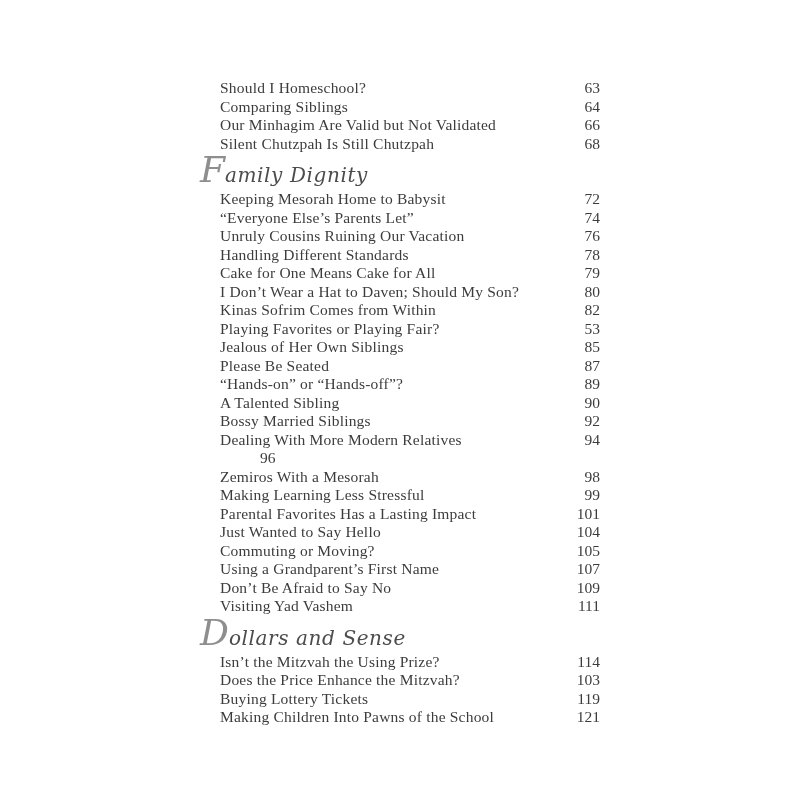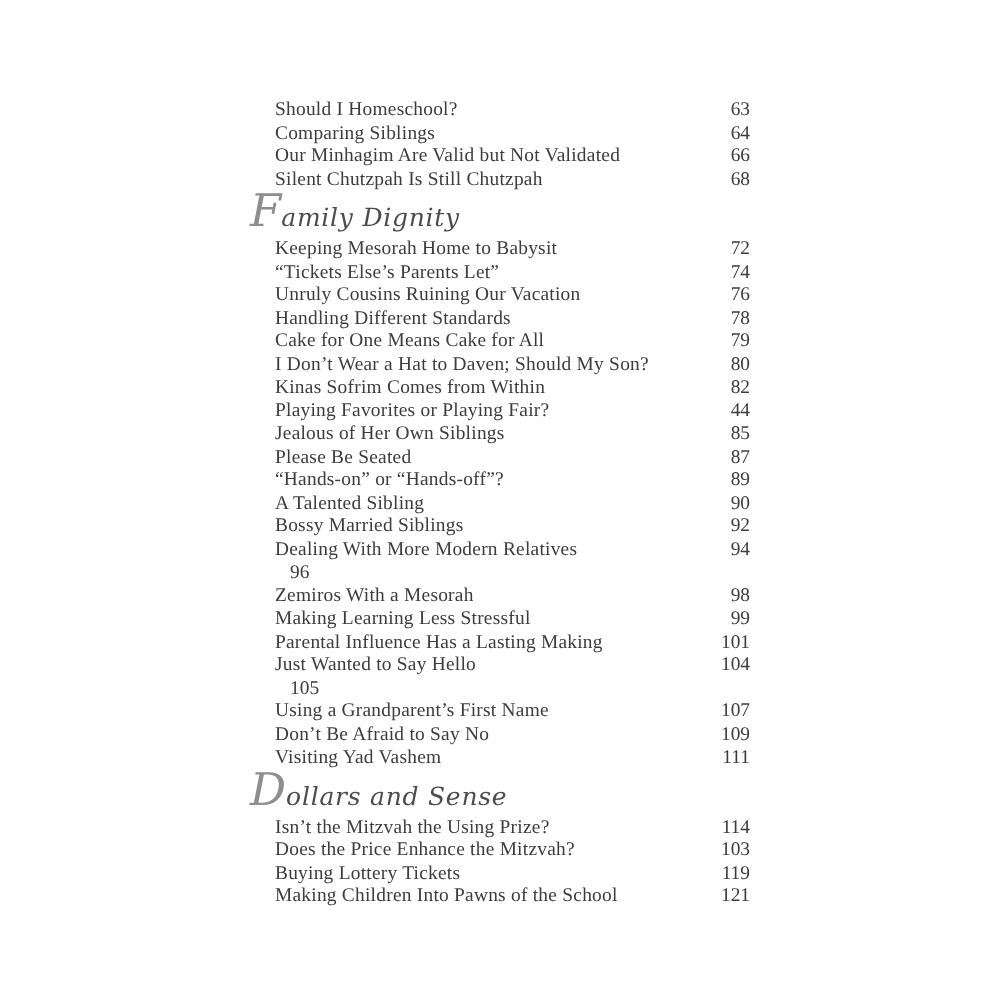--- a/index.html
+++ b/index.html
@@ -30,20 +30,21 @@
     line-height: 18.5px;
     color: #3c3c3c;
   }
   .toc-row .title {
     white-space: nowrap;
     letter-spacing: 0.2px;
   }
   .toc-row .pagenum {
     text-align: right;
     padding-left: 12px;
+    margin-left: 28px;
   }
   .section-heading {
     display: flex;
     align-items: baseline;
     height: 37px;
     margin-left: -20px;
     overflow: visible;
   }
   .section-heading .cap {
     font-size: 36px;
@@ -87,21 +88,21 @@
     <div class="section-heading">
       <span class="cap">F</span>
         <span class="rest">amily Dignity</span>
     </div>
 
     <div class="toc-row">
       <span class="title">Keeping Mesorah Home to Babysit</span>
       <span class="pagenum">72</span>
     </div>
     <div class="toc-row">
-      <span class="title">“Tickets Else’s Parents Let”</span>
+      <span class="title">“Everyone Else’s Parents Let”</span>
       <span class="pagenum">74</span>
     </div>
     <div class="toc-row">
       <span class="title">Unruly Cousins Ruining Our Vacation</span>
       <span class="pagenum">76</span>
     </div>
     <div class="toc-row">
       <span class="title">Handling Different Standards</span>
       <span class="pagenum">78</span>
     </div>
@@ -112,21 +113,21 @@
     <div class="toc-row">
       <span class="title">I Don’t Wear a Hat to Daven; Should My Son?</span>
       <span class="pagenum">80</span>
     </div>
     <div class="toc-row">
       <span class="title">Kinas Sofrim Comes from Within</span>
       <span class="pagenum">82</span>
     </div>
     <div class="toc-row">
       <span class="title">Playing Favorites or Playing Fair?</span>
-      <span class="pagenum">44</span>
+      <span class="pagenum">53</span>
     </div>
     <div class="toc-row">
       <span class="title">Jealous of Her Own Siblings</span>
       <span class="pagenum">85</span>
     </div>
     <div class="toc-row">
       <span class="title">Please Be Seated</span>
       <span class="pagenum">87</span>
     </div>
     <div class="toc-row">
@@ -150,28 +151,29 @@
     </div>
     <div class="toc-row">
       <span class="title">Zemiros With a Mesorah</span>
       <span class="pagenum">98</span>
     </div>
     <div class="toc-row">
       <span class="title">Making Learning Less Stressful</span>
       <span class="pagenum">99</span>
     </div>
     <div class="toc-row">
-      <span class="title">Parental Influence Has a Lasting Making</span>
+      <span class="title">Parental Favorites Has a Lasting Impact</span>
       <span class="pagenum">101</span>
     </div>
     <div class="toc-row">
       <span class="title">Just Wanted to Say Hello</span>
       <span class="pagenum">104</span>
     </div>
     <div class="toc-row">
+      <span class="title">Commuting or Moving?</span>
       <span class="pagenum">105</span>
     </div>
     <div class="toc-row">
       <span class="title">Using a Grandparent’s First Name</span>
       <span class="pagenum">107</span>
     </div>
     <div class="toc-row">
       <span class="title">Don’t Be Afraid to Say No</span>
       <span class="pagenum">109</span>
     </div>

